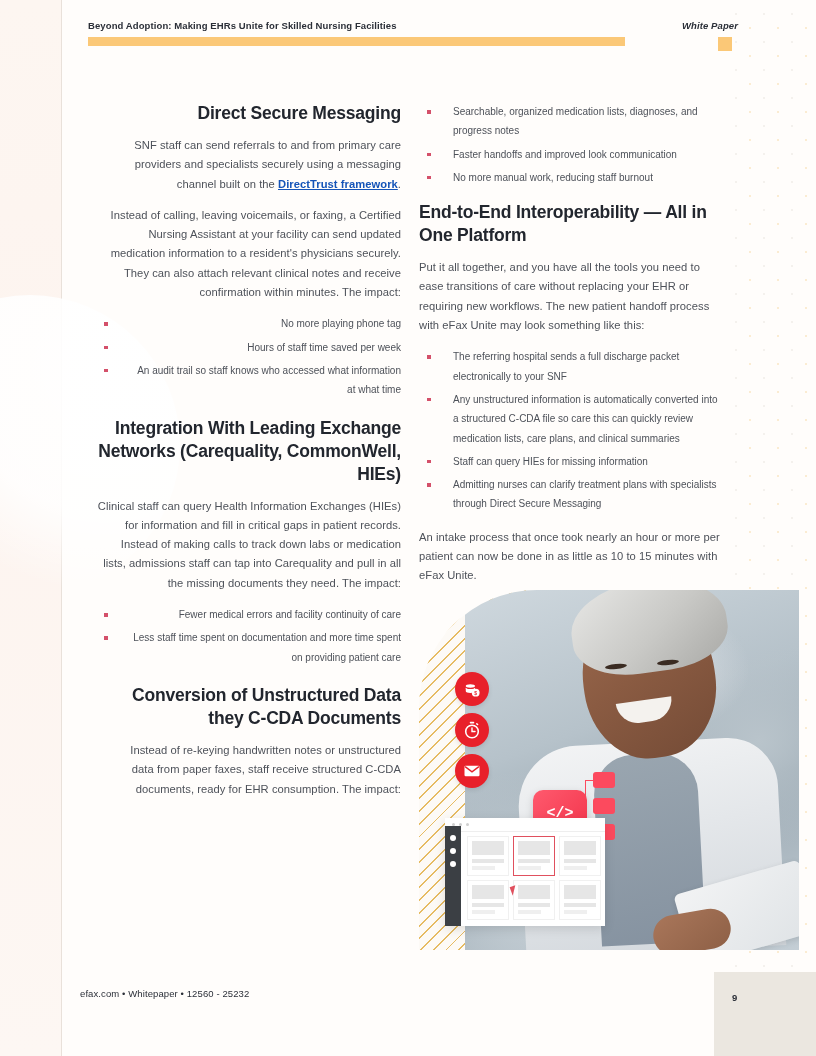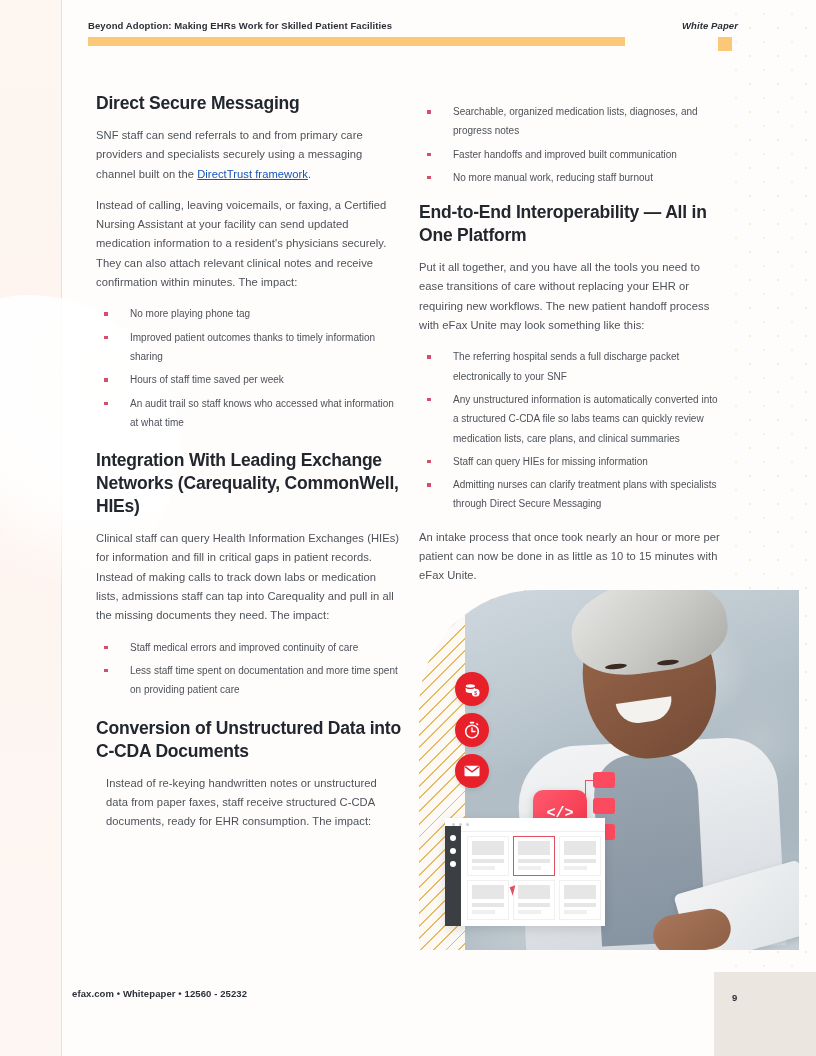--- a/index.html
+++ b/index.html
@@ -57,38 +57,38 @@
   .header-bar-wrap{position:relative;margin-top:6px;height:9px;}
   .header-bar{
     position:absolute;left:0;top:0;width:537px;height:9px;background:#fbc877;
   }
   .header-tick{
     position:absolute;left:630px;top:0;width:14px;height:14px;background:#fbc877;
   }
 
   
   .col{position:absolute;width:305px;}
-  .col-left{left:96px;top:92px;}
+  .col-left{left:96px;top:102px;text-align:right;}
   .col-right{left:419px;top:102px;}
 
   h2{
     margin:0 0 11px 0;
     font-size:17.5px;line-height:23px;font-weight:700;color:#22262e;
     letter-spacing:-.2px;
   }
   h2.tight{margin-top:0;}
   .sec{margin-bottom:17px;}
   p{
     margin:0 0 12px 0;
     font-size:11.2px;line-height:19.3px;color:#4d5159;
     letter-spacing:.05px;
   }
   p.last{margin-bottom:9px;}
   a.inline-link{
-    color:#1554b8;font-weight:400;text-decoration:underline;
+    color:#1554b8;font-weight:700;text-decoration:underline;
   }
   ul{margin:0 0 14px 0;padding:0;list-style:none;}
   li{
     position:relative;
     padding-left:34px;
     font-size:10px;line-height:19.3px;color:#4d5159;
     margin-bottom:4px;
   }
   li::before{
     content:"";position:absolute;left:8px;top:8px;
@@ -223,22 +223,22 @@
   .card .l2{height:4px;background:#efefef;width:72%;}
   .card.sel{border:1.6px solid #e0505e;}
   .cursor{
     position:absolute;left:92px;top:296px;width:0;height:0;
     border-left:6px solid #e0505e;border-bottom:9px solid transparent;
     transform:rotate(-20deg);
   }
 
   
   .footer{
-    position:absolute;left:72px;top:988px;
-    font-size:9.5px;font-weight:700;color:#2b2f38;letter-spacing:.1px;
+    position:absolute;left:80px;top:988px;
+    font-size:9.5px;font-weight:400;color:#2b2f38;letter-spacing:.1px;
   }
   .pagebox{
     position:absolute;left:714px;top:972px;width:102px;height:84px;
     background:#ebe7e0;
   }
   .pagenum{
     position:absolute;left:18px;top:20px;
     font-size:9.5px;font-weight:700;color:#2b2f38;
   }
 </style>
@@ -247,73 +247,72 @@
 
 <div class="page">
 
   <div class="left-strip"></div>
   <div class="left-rule"></div>
   <div class="left-swoosh"></div>
   <div class="dotgrid"></div>
 
   <div class="header">
     <div class="header-row">
-      <div class="header-title">Beyond Adoption: Making EHRs Work for Skilled Patient Facilities</div>
+      <div class="header-title">Beyond Adoption: Making EHRs Unite for Skilled Nursing Facilities</div>
       <div class="header-kicker">White Paper</div>
     </div>
     <div class="header-bar-wrap">
       <div class="header-bar"></div>
       <div class="header-tick"></div>
     </div>
   </div>
 
   <div class="col col-left">
 
     <div class="sec">
       <h2 class="tight">Direct Secure Messaging</h2>
       <p><span>SNF staff can send referrals to and from primary care providers and specialists securely using a messaging channel built on the </span><a class="inline-link" href="#">DirectTrust framework</a><span>.</span></p>
       <p>Instead of calling, leaving voicemails, or faxing, a Certified Nursing Assistant at your facility can send updated medication information to a resident's physicians securely. They can also attach relevant clinical notes and receive confirmation within minutes. The impact:</p>
       <ul>
         <li>No more playing phone tag</li>
-        <li>Improved patient outcomes thanks to timely information sharing</li>
         <li>Hours of staff time saved per week</li>
         <li>An audit trail so staff knows who accessed what information at what time</li>
       </ul>
     </div>
 
     <div class="sec">
       <h2>Integration With Leading Exchange Networks (Carequality, CommonWell, HIEs)</h2>
       <p>Clinical staff can query Health Information Exchanges (HIEs) for information and fill in critical gaps in patient records. Instead of making calls to track down labs or medication lists, admissions staff can tap into Carequality and pull in all the missing documents they need. The impact:</p>
       <ul>
-        <li>Staff medical errors and improved continuity of care</li>
+        <li>Fewer medical errors and facility continuity of care</li>
         <li>Less staff time spent on documentation and more time spent on providing patient care</li>
       </ul>
     </div>
 
     <div class="sec">
-      <h2>Conversion of Unstructured Data into C-CDA Documents</h2>
+      <h2>Conversion of Unstructured Data they C-CDA Documents</h2>
       <p class="last" style="padding-left:10px;">Instead of re-keying handwritten notes or unstructured data from paper faxes, staff receive structured C-CDA documents, ready for EHR consumption. The impact:</p>
     </div>
 
   </div>
 
   <div class="col col-right">
 
     <ul>
       <li>Searchable, organized medication lists, diagnoses, and progress notes</li>
-      <li>Faster handoffs and improved built communication</li>
+      <li>Faster handoffs and improved look communication</li>
       <li>No more manual work, reducing staff burnout</li>
     </ul>
 
     <div class="sec">
       <h2>End-to-End Interoperability — All in One Platform</h2>
       <p>Put it all together, and you have all the tools you need to ease transitions of care without replacing your EHR or requiring new workflows. The new patient handoff process with eFax Unite may look something like this:</p>
       <ul>
         <li>The referring hospital sends a full discharge packet electronically to your SNF</li>
-        <li>Any unstructured information is automatically converted into a structured C-CDA file so labs teams can quickly review medication lists, care plans, and clinical summaries</li>
+        <li>Any unstructured information is automatically converted into a structured C-CDA file so care this can quickly review medication lists, care plans, and clinical summaries</li>
         <li>Staff can query HIEs for missing information</li>
         <li>Admitting nurses can clarify treatment plans with specialists through Direct Secure Messaging</li>
       </ul>
       <p>An intake process that once took nearly an hour or more per patient can now be done in as little as 10 to 15 minutes with eFax Unite.</p>
     </div>
 
   </div>
 
   <div class="hero">
     <div class="hatch"></div>

